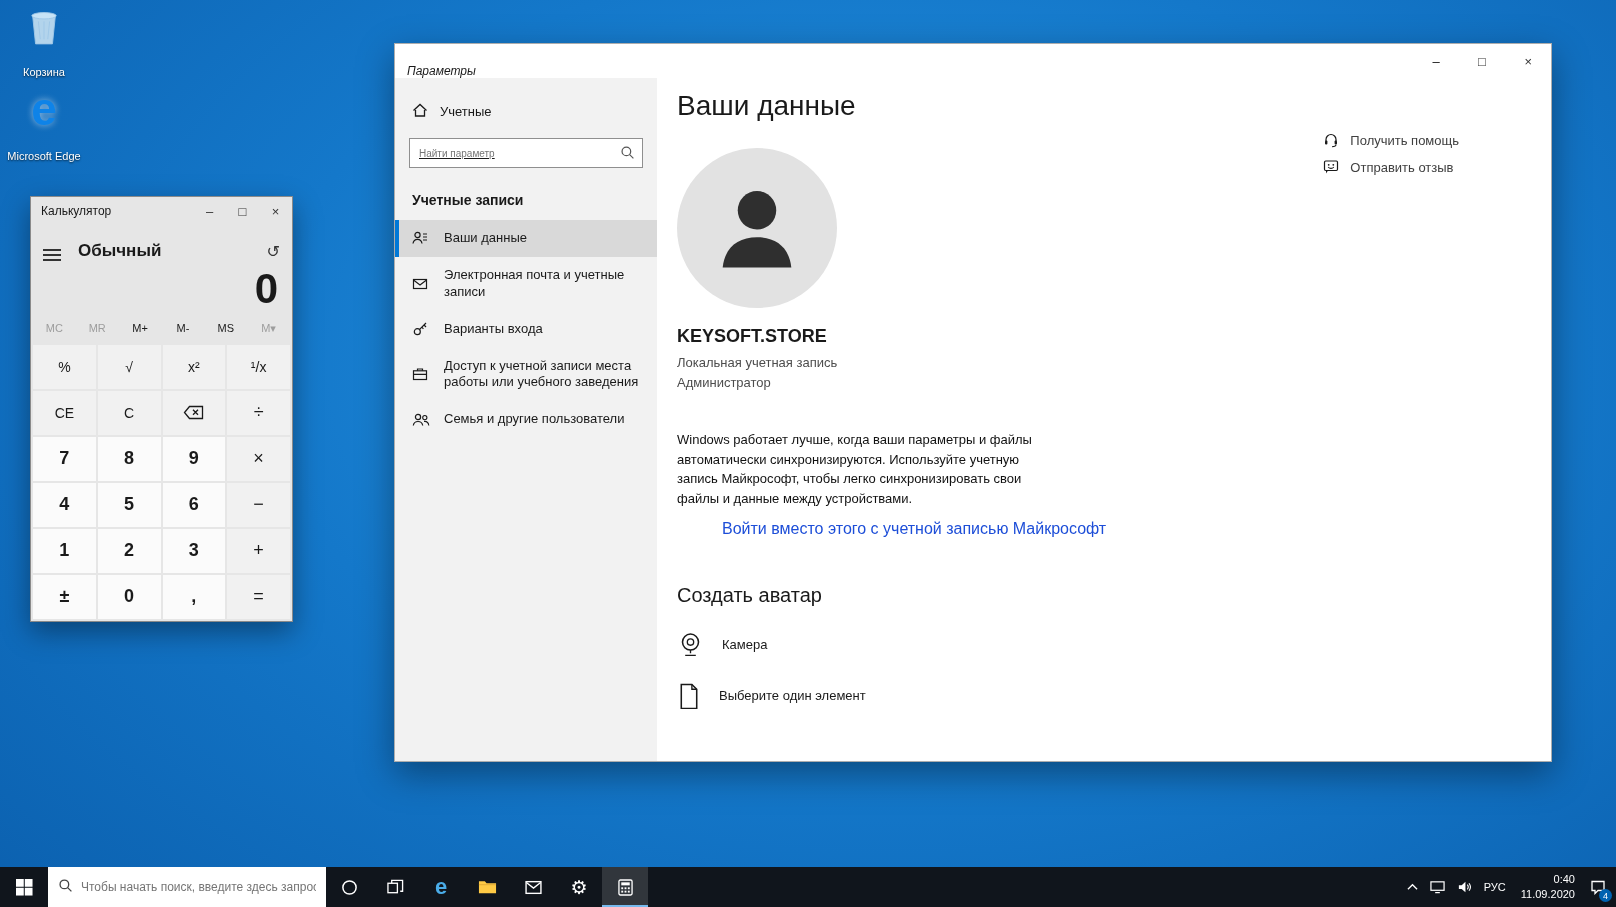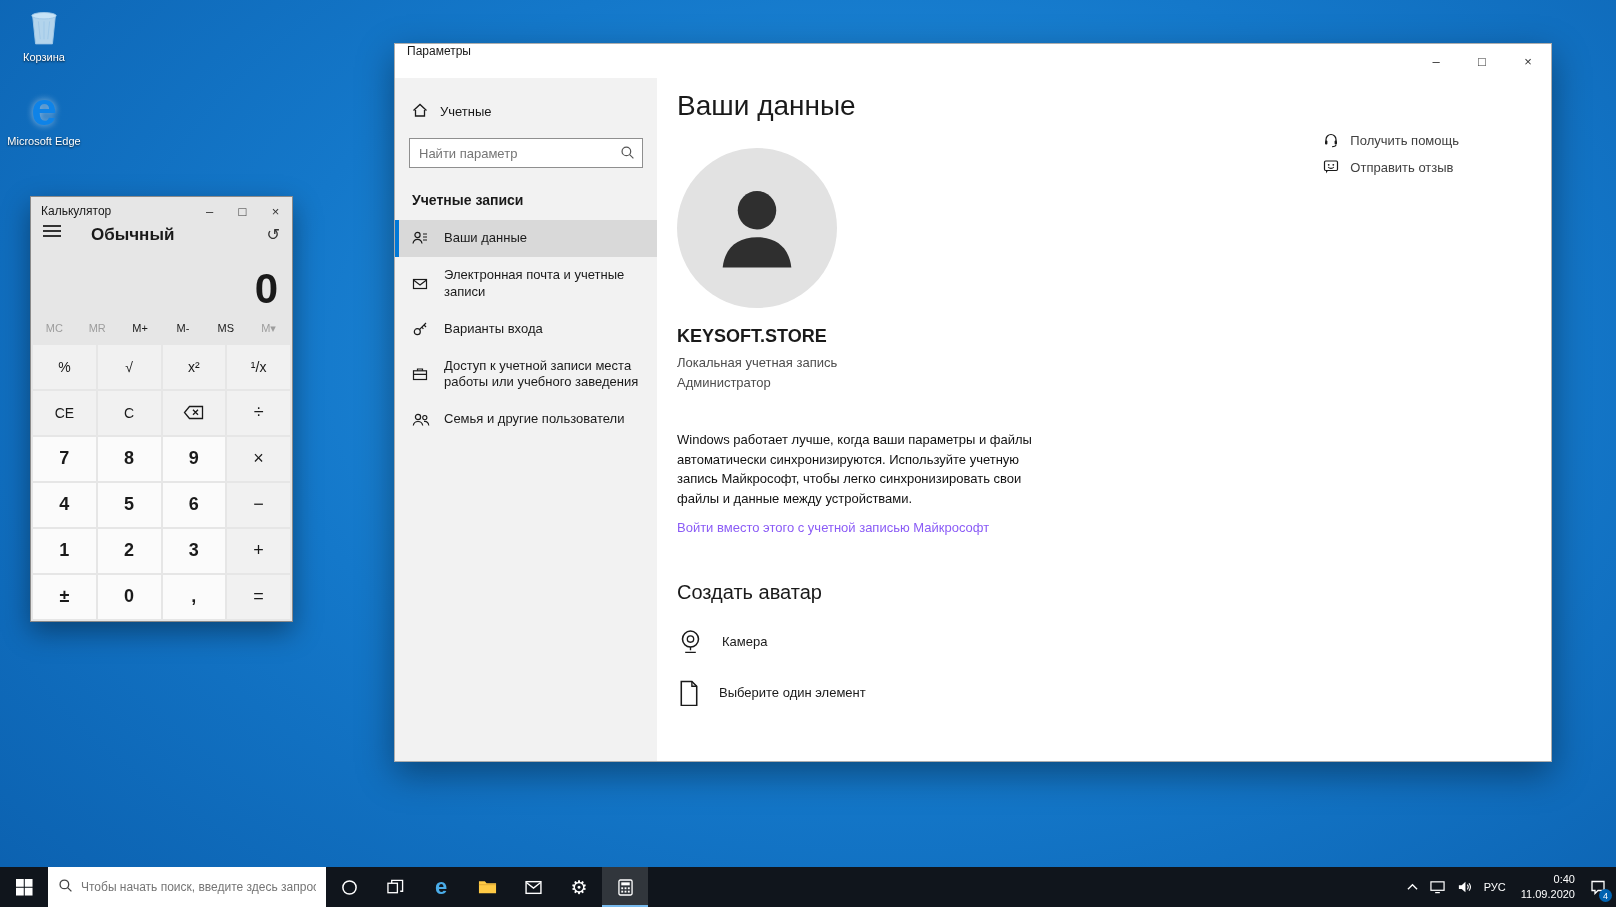--- a/index.html
+++ b/index.html
@@ -3,81 +3,81 @@
 <meta charset="utf-8">
 <style>
   * { box-sizing: border-box; margin: 0; padding: 0; }
   html,body { width:1616px; height:907px; }
   body { font-family: "Liberation Sans","DejaVu Sans",sans-serif; font-size:13px; color:#1a1a1a; }
 
   .screen { position:relative; width:1616px; height:907px; overflow:hidden;
     background: radial-gradient(ellipse 1300px 850px at 55% 40%, #2795e3 0%, #1478ca 48%, #0a5dab 100%); }
 
   
-  .desktop-icon { position:absolute; width:76px; display:flex; flex-direction:column; align-items:center; gap:3px;
+  .desktop-icon { position:absolute; width:76px; display:flex; flex-direction:column; align-items:center; gap:18px;
     color:#fff; font-size:11px; text-align:center; text-shadow:0 1px 2px rgba(0,0,0,.75); cursor:default; }
   .edge-e { font-size:46px; font-weight:700; line-height:1; color:#0e83e8; text-shadow:0 0 7px rgba(255,255,255,.55); }
 
   
   .win-ctrl { display:flex; align-items:center; justify-content:center; color:#333; font-size:13px; cursor:default; }
 
   
   .calc-window { position:absolute; left:30px; top:196px; width:263px; background:#e6e6e6;
     border:1px solid rgba(0,0,0,.4); box-shadow:0 10px 26px rgba(0,0,0,.38); display:flex; flex-direction:column; }
   .calc-titlebar { height:28px; display:flex; align-items:center; font-size:12px; padding-left:10px; }
   .calc-titlebar .title { flex:1; }
   .calc-titlebar .win-ctrl { width:33px; height:28px; }
-  .calc-menu { display:flex; align-items:flex-start; height:36px; padding:0 12px; gap:30px; }
+  .calc-menu { display:flex; align-items:flex-end; height:36px; padding:0 12px; gap:17px; }
   .hamburger { width:18px; display:flex; flex-direction:column; gap:3px; cursor:pointer; }
   .hamburger span { height:2px; background:#333; }
   .calc-mode { font-size:17px; font-weight:700; flex:1; }
   .calc-history { font-size:16px; color:#333; cursor:pointer; }
   .calc-display { text-align:right; font-size:42px; font-weight:600; padding:2px 14px 0; line-height:1.25; }
   .calc-memory { display:flex; padding:6px 2px 8px; }
   .calc-memory span { flex:1; text-align:center; font-size:11px; color:#1a1a1a; cursor:default; }
   .calc-memory span.disabled { color:#9d9d9d; }
   .calc-keys { display:grid; grid-template-columns:repeat(4,1fr); gap:2px; padding:2px; }
   .calc-key { height:44px; background:#f1f1f1; border:none; font-family:inherit; font-size:14px;
     display:flex; align-items:center; justify-content:center; cursor:pointer; color:#1a1a1a; }
   .calc-key.num { background:#fbfbfb; font-size:18px; font-weight:600; }
   .calc-key.op { font-size:18px; }
 
   
   .settings-window { position:absolute; left:394px; top:43px; width:1158px; height:719px; background:#fff;
     border:1px solid rgba(0,0,0,.32); box-shadow:0 12px 34px rgba(0,0,0,.38); display:flex; flex-direction:column; }
-  .set-titlebar { height:34px; display:flex; align-items:flex-start; font-size:12px; padding-left:12px; flex:none; }
+  .set-titlebar { height:34px; display:flex; align-items:flex-end; font-size:12px; padding-left:12px; flex:none;font-style:italic; }
   .set-titlebar .title { flex:1; }
   .set-titlebar .win-ctrl { width:46px; height:34px; }
   .set-body { flex:1; display:flex; min-height:0; }
 
   .sidebar { width:262px; flex:none; background:#f2f2f2; padding-top:16px; font-size:13px; }
   .side-home { display:flex; align-items:center; gap:12px; height:34px; padding:0 17px; cursor:pointer; }
   .side-search { margin:10px 14px 4px; position:relative; }
   .side-search input { width:100%; height:30px; border:1px solid #8f8f8f; background:#fff;
-    padding:0 30px 0 9px; font-size:13px; font-family:inherit; color:#1a1a1a; }
+    padding:0 30px 0 9px; font-size:10px; font-family:inherit; color:#1a1a1a;text-decoration:underline; }
   .side-search .mag { position:absolute; right:8px; top:7px; color:#555; }
   .side-section { font-weight:700; font-size:14px; padding:20px 17px 12px; }
   .side-item { display:flex; align-items:center; gap:14px; padding:10px 17px; line-height:1.3;
     position:relative; cursor:pointer; }
   .side-item .ico { width:18px; flex:none; display:flex; color:#1a1a1a; }
   .side-item.selected { background:#d9d9d9; }
   .side-item.selected::before { content:""; position:absolute; left:0; top:0; bottom:0; width:4px; background:#0078d7; }
 
   .main { flex:1; position:relative; padding:12px 0 0 20px; overflow:hidden; background:#fff; }
   .page-title { font-size:28px; font-weight:400; }
   .help-links { position:absolute; top:54px; right:92px; display:flex; flex-direction:column; gap:11px; font-size:13px; }
   .help-link { display:flex; align-items:center; gap:11px; color:#404040; cursor:pointer; }
   .help-link .ico { color:#1a1a1a; display:flex; }
 
   .avatar { width:160px; height:160px; border-radius:50%; background:#e2e2e2; margin-top:26px;
     display:flex; align-items:center; justify-content:center; }
   .acct-name { font-size:18px; font-weight:700; margin-top:18px; }
   .acct-sub { font-size:13px; color:#4d4d4d; margin-top:6px; line-height:1.5; }
   .sync-text { font-size:13px; width:372px; line-height:1.5; margin-top:38px; color:#111; }
-  .signin-link { display:inline-block; font-size:13px; color:#8b5cf6; margin-top:12px; cursor:pointer; }
+  .signin-link { display:inline-block; font-size:16px; color:#1d4ed8; margin-top:12px; cursor:pointer;margin-left:45px; }
   .sub-heading { font-size:20px; font-weight:400; margin-top:46px; }
   .option-row { display:flex; align-items:center; gap:18px; margin-top:24px; font-size:13px; cursor:pointer; width:260px; }
   .option-row .ico { color:#1a1a1a; display:flex; }
 
   
   .taskbar { position:absolute; left:0; right:0; bottom:0; height:40px; background:#10151c;
     display:flex; align-items:stretch; color:#fff; }
   .tb-btn { width:46px; display:flex; align-items:center; justify-content:center; cursor:pointer; }
   .tb-start { width:48px; }
   .tb-search { width:278px; background:#fff; color:#333; display:flex; align-items:center; gap:8px;

